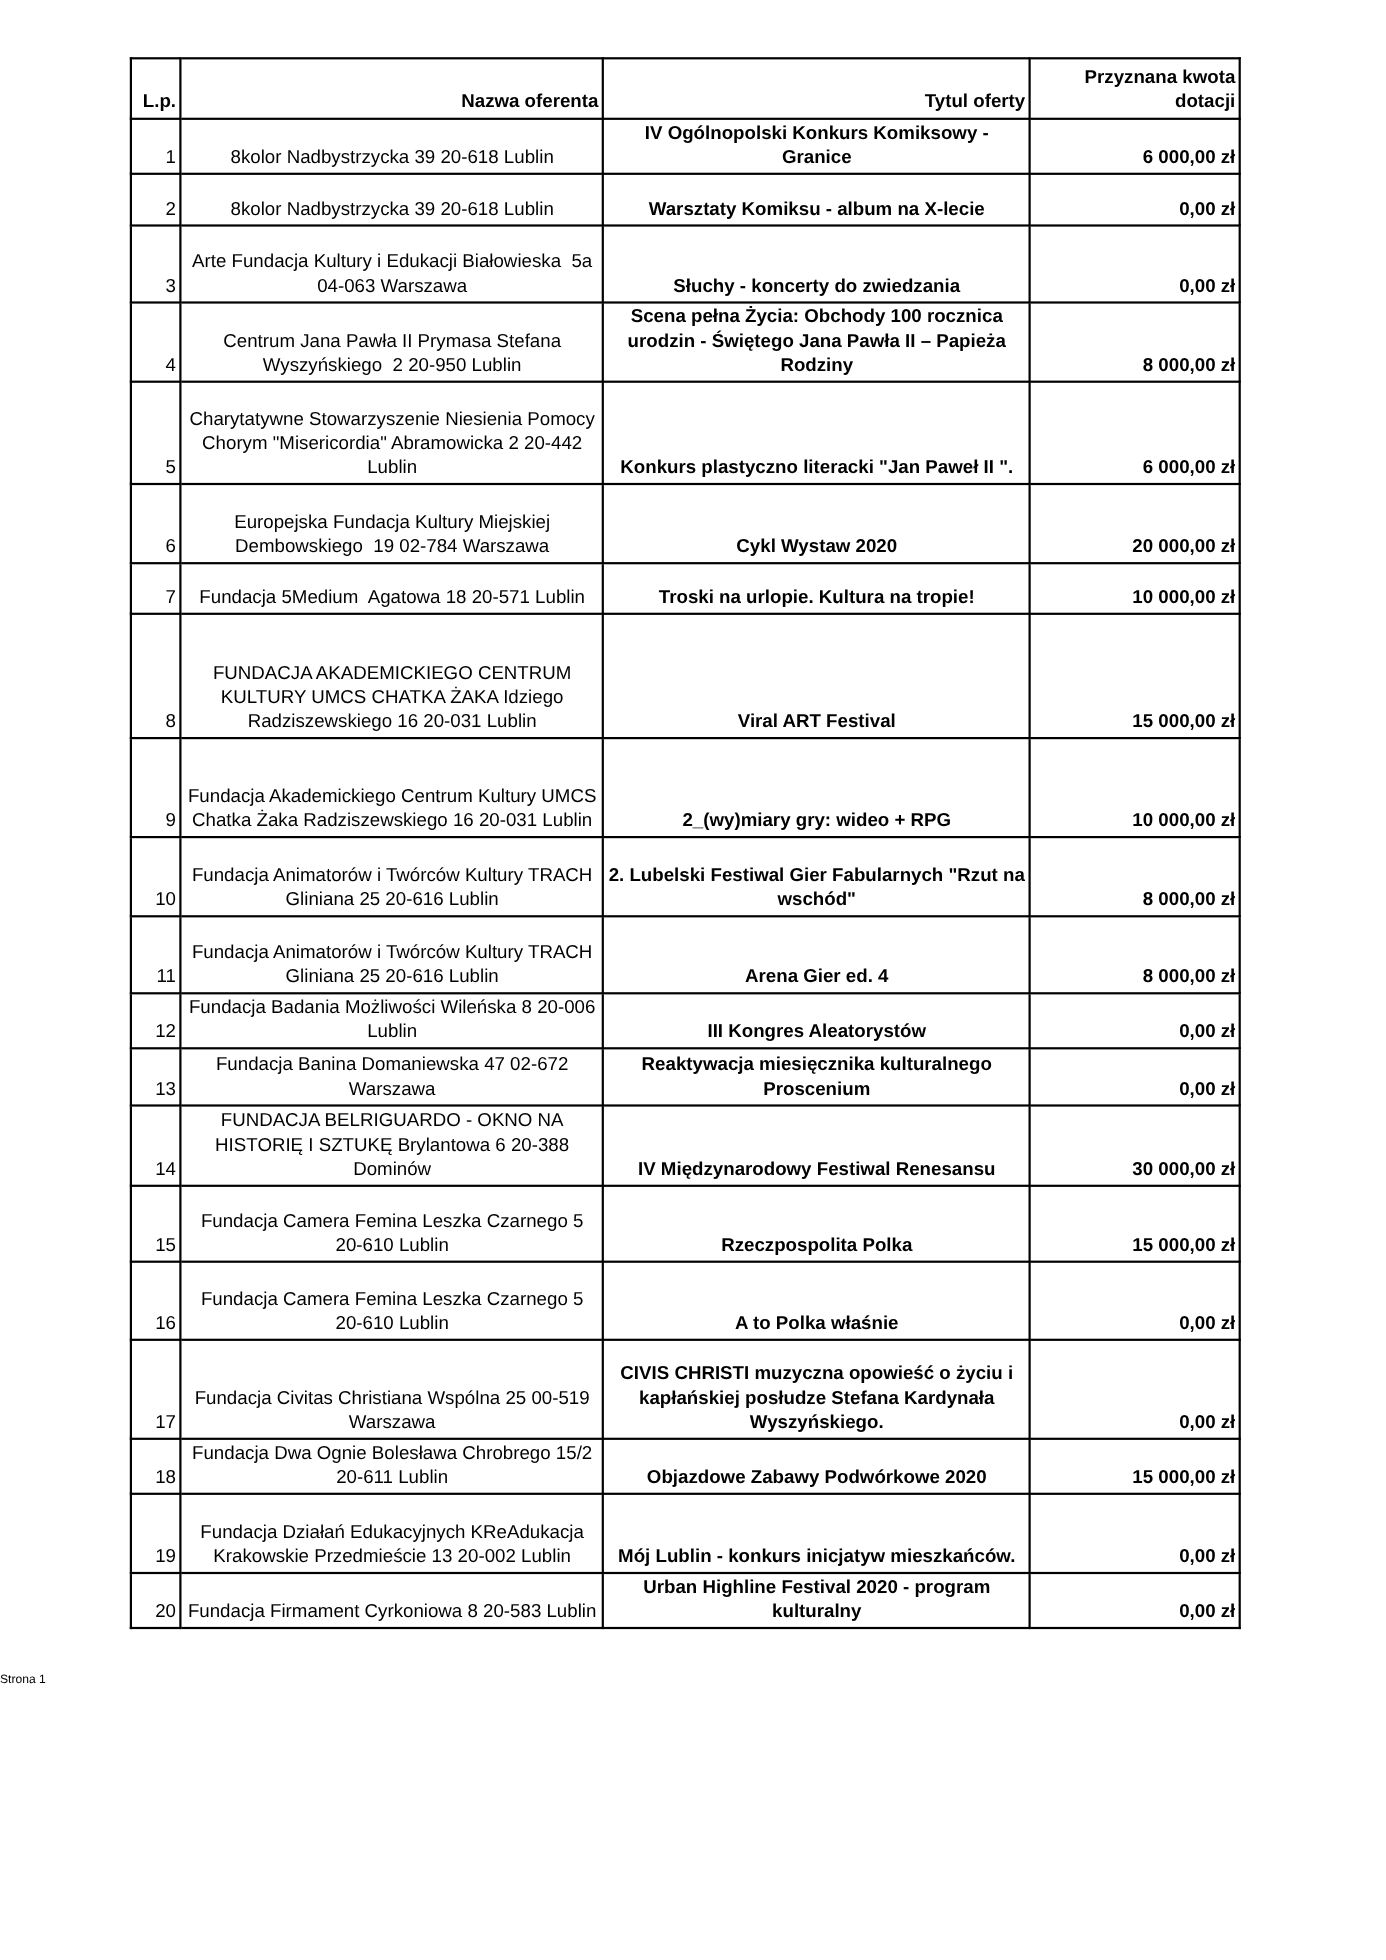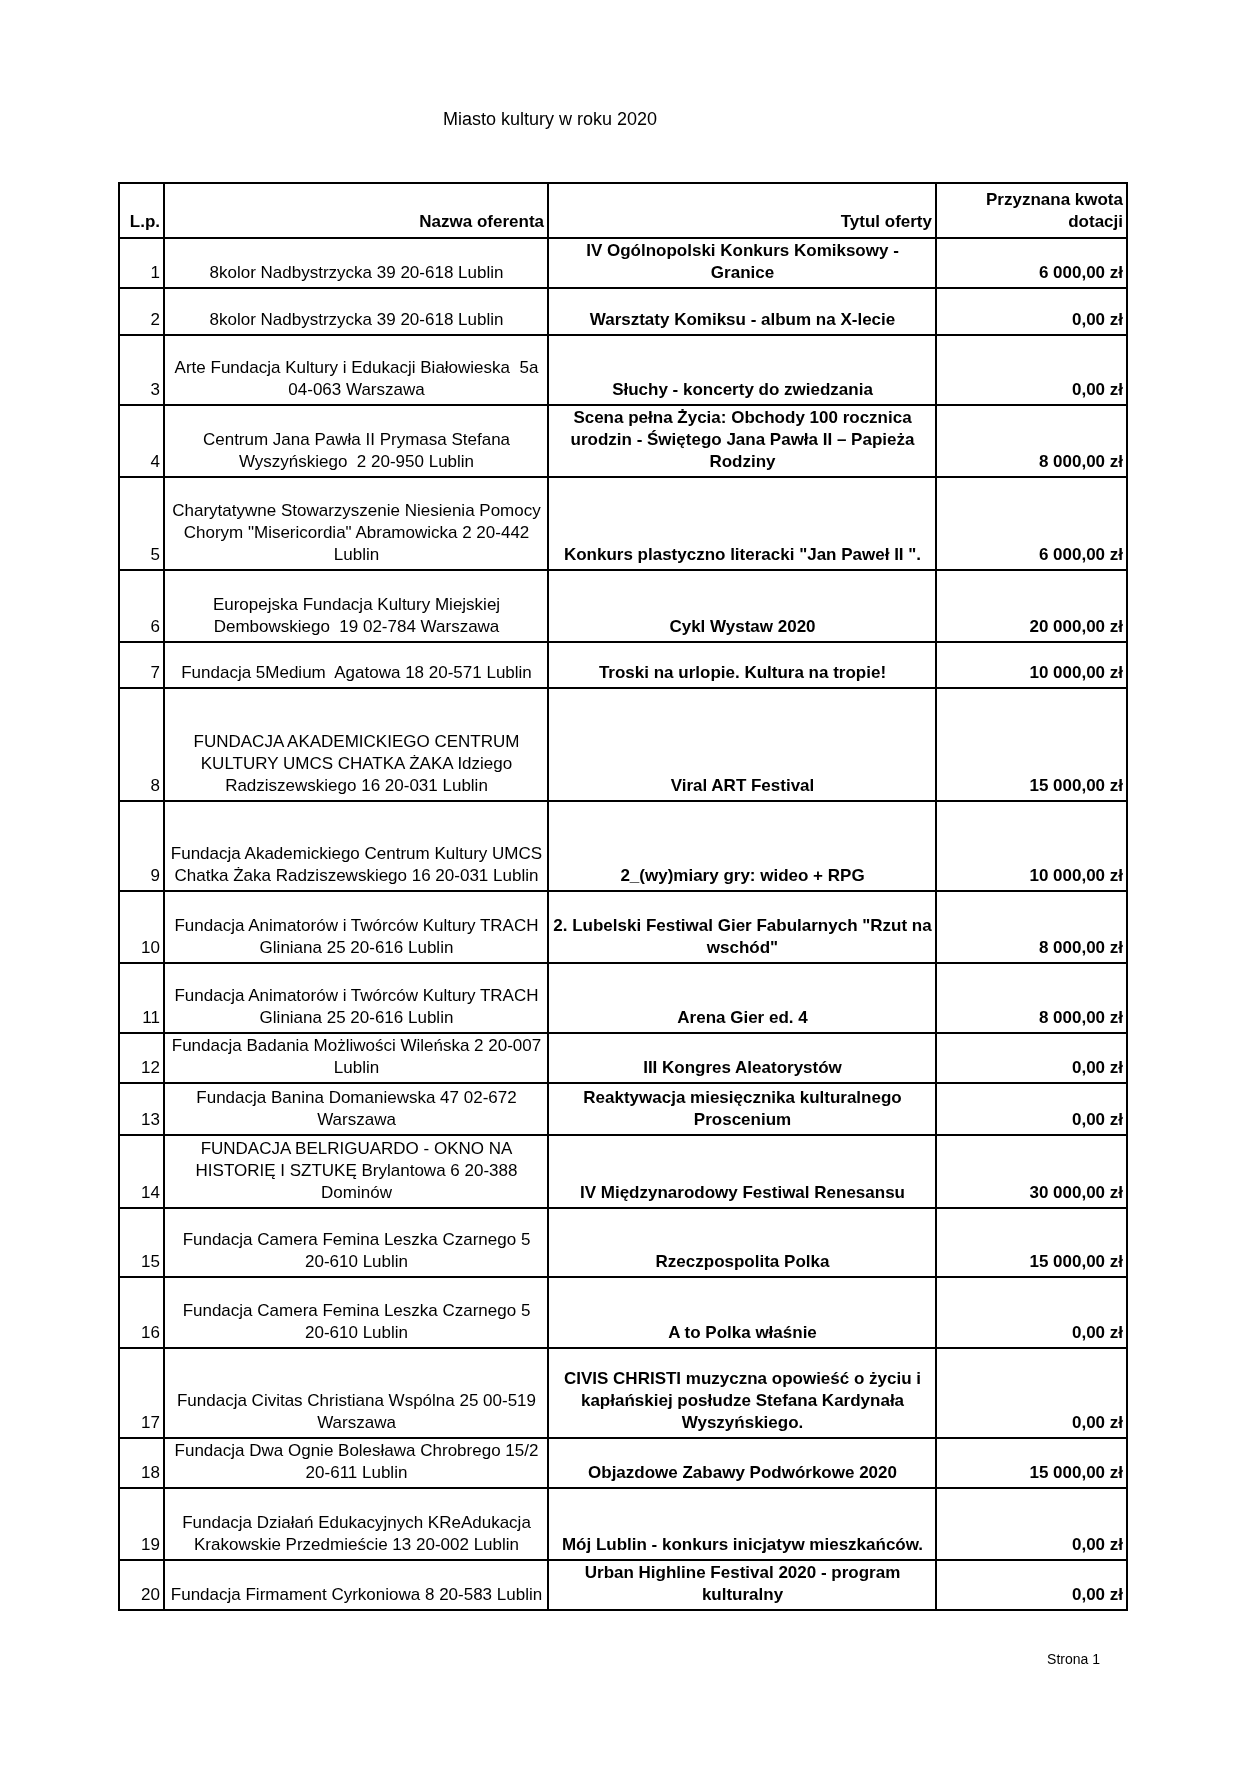--- a/index.html
+++ b/index.html
@@ -61,31 +61,30 @@
   }
   td.col-amount{
     text-align:right;
     font-weight:700;
     padding-right:6px;
     white-space:nowrap;
   }
   .page-footer{
     margin-top:40px;
     width:1100px;
-    text-align:right;
-    font-size:14px;
+    text-align:left;
+    font-size:11px;
     color:#000;
   }
 </style>
 </head>
 <body>
 
 <div class="page">
 
-  <div class="doc-title">Miasto kultury w roku 2020</div>
 
   <table class="grants">
     <colgroup>
       <col class="c-lp">
       <col class="c-name">
       <col class="c-offer">
       <col class="c-amount">
     </colgroup>
     <thead>
       <tr class="header-row">
@@ -157,21 +156,21 @@
           <td class="col-amount">8 000,00 zł</td>
         </tr>
         <tr style="height: 70px;">
           <td class="col-lp">11</td>
           <td class="col-name">Fundacja Animatorów i Twórców Kultury TRACH Gliniana 25 20-616 Lublin</td>
           <td class="col-offer">Arena Gier ed. 4</td>
           <td class="col-amount">8 000,00 zł</td>
         </tr>
         <tr style="height: 43px;">
           <td class="col-lp">12</td>
-          <td class="col-name">Fundacja Badania Możliwości Wileńska 2 20-007 Lublin</td>
+          <td class="col-name">Fundacja Badania Możliwości Wileńska 8 20-006 Lublin</td>
           <td class="col-offer">III Kongres Aleatorystów</td>
           <td class="col-amount">0,00 zł</td>
         </tr>
         <tr style="height: 52px;">
           <td class="col-lp">13</td>
           <td class="col-name">Fundacja Banina Domaniewska 47 02-672 Warszawa</td>
           <td class="col-offer">Reaktywacja miesięcznika kulturalnego Proscenium</td>
           <td class="col-amount">0,00 zł</td>
         </tr>
         <tr style="height: 73px;">

